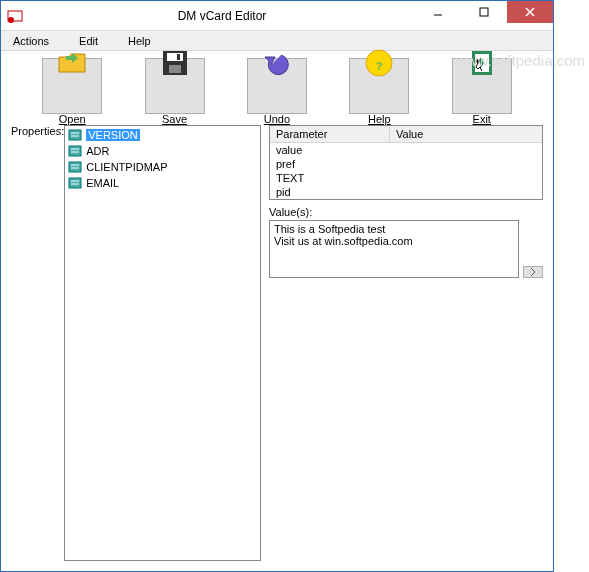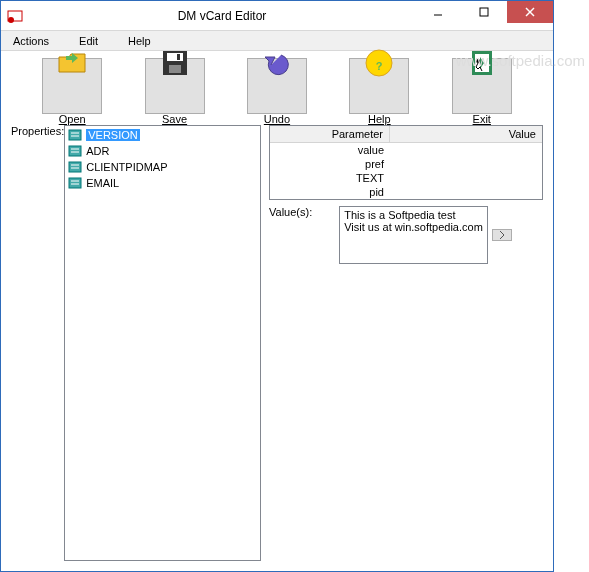--- a/index.html
+++ b/index.html
@@ -27,31 +27,31 @@
 .content { flex: 1; display: flex; padding: 4px 10px 10px 10px; gap: 8px; }
 
 .left-panel { width: 250px; display: flex; flex-direction: row; }
 .panel-label { font-size: 11px; margin-bottom: 2px; }
 .listbox { flex: 1; border: 1px solid #828790; background: #fff; overflow: auto; padding: 1px; }
 .list-item { display: flex; align-items: center; gap: 4px; padding: 1px 2px; cursor: default; }
 .list-item.selected .txt { background: #3399ff; color: #fff; padding: 0 2px; }
 .list-item .li-icon { width: 14px; height: 14px; }
 
 .right-panel { flex: 1; display: flex; flex-direction: column; gap: 6px; }
-.grid { border: 1px solid #828790; background: #fff; text-align: right; }
+.grid { border: 1px solid #828790; background: #fff; }
 .grid-header { display: flex; background: #f0f0f0; border-bottom: 1px solid #d4d4d4; }
 .grid-header .gh { padding: 2px 6px; border-right: 1px solid #d4d4d4; }
 .grid-header .gh:first-child { width: 120px; }
 .grid-header .gh:last-child { flex: 1; border-right: none; }
 .grid-body .grow { display: flex; }
 .grid-body .gcell { padding: 1px 6px; width: 120px; }
 .grid-body .gcell2 { flex: 1; padding: 1px 6px; }
 
-.values-area { display: flex; flex-direction: row; }
-.values-row { display: flex; gap: 4px; align-items: center; margin-left: 27px; }
+.values-area { display: flex; flex-direction: column; }
+.values-row { display: flex; gap: 4px; align-items: flex-end; }
 .textarea { flex: 1; border: 1px solid #828790; background: #fff; padding: 2px 4px; min-height: 58px; white-space: pre-line; }
 .side-btn { width: 20px; border: 1px solid #adadad; background: #e1e1e1; display: flex; align-items: center; justify-content: center; cursor: default; }
 
 
 svg { display: block; }
 </style>
 </head>
 <body>
 
 <div class="window">

